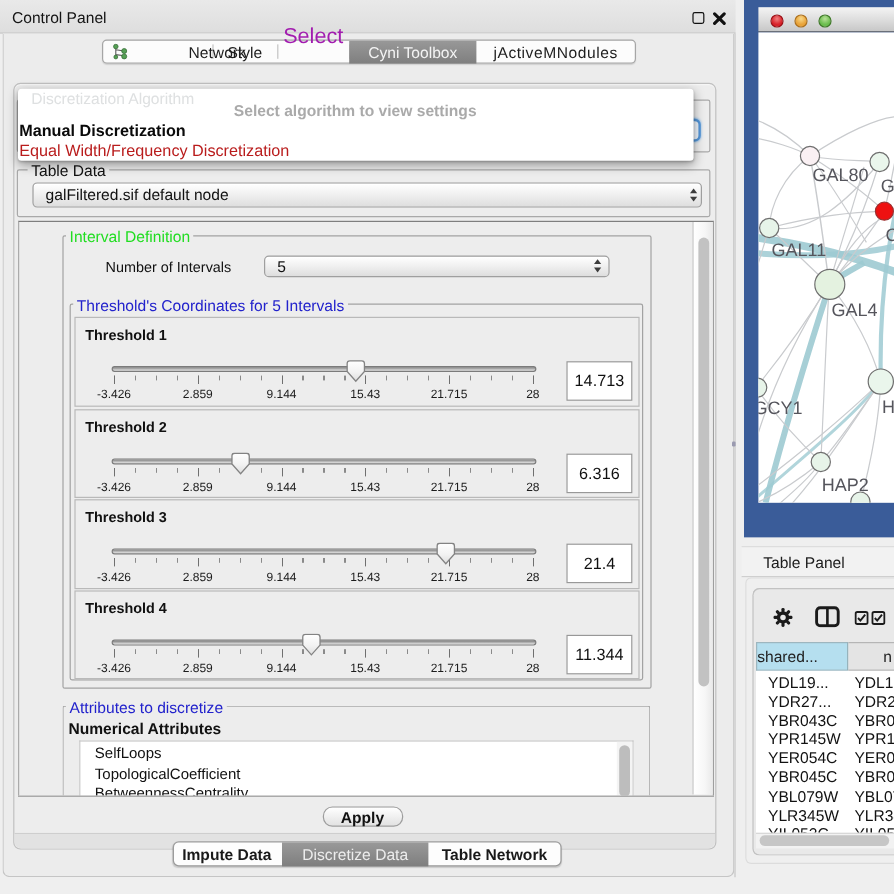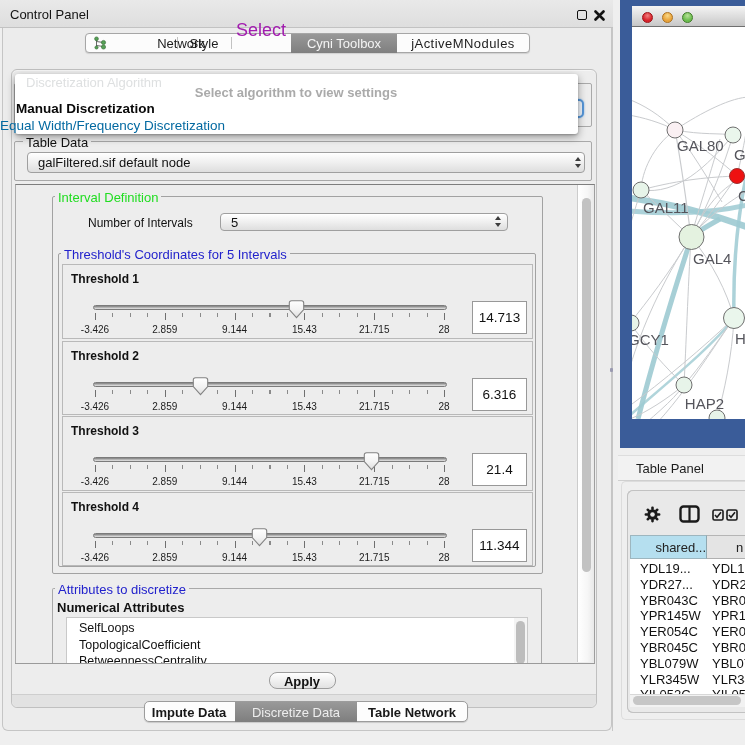--- a/index.html
+++ b/index.html
@@ -183,21 +183,21 @@
 <div class="a" style="left:302px;top:673.5px;transform:translateX(-50%);font-size:13px;font-weight:600;color:#111">Apply</div>
 <div class="a" style="left:144px;top:701px;width:324px;height:21px;background:#fdfdfd;border:1px solid #9c9c9c;border-radius:5px;box-shadow:0 1px 1px rgba(0,0,0,0.15)"></div>
 <div class="a" style="left:235px;top:701.5px;width:122px;height:20px;background:linear-gradient(#999999,#7e7e7e)"></div>
 <div class="a" style="left:189px;top:704.5px;transform:translateX(-50%);font-size:13px;font-weight:600;color:#191919">Impute Data</div>
 <div class="a" style="left:296px;top:704.5px;transform:translateX(-50%);font-size:13px;color:#ededed">Discretize Data</div>
 <div class="a" style="left:412px;top:704.5px;transform:translateX(-50%);font-size:13px;font-weight:600;color:#191919">Table Network</div>
 <div class="a" style="left:15px;top:74px;width:563px;height:60px;background:#fff;border-radius:3px;box-shadow:0 3px 9px rgba(0,0,0,0.38),0 1px 2px rgba(0,0,0,0.2)"></div>
 <div class="a" style="left:26px;top:75px;font-size:13px;color:#dee0e1">Discretization Algorithm</div>
 <div class="a" style="left:296px;top:85px;transform:translateX(-50%);font-size:13px;font-weight:600;color:#aaaaaa;white-space:nowrap">Select algorithm to view settings</div>
 <div class="a" style="left:16px;top:101px;font-size:13.5px;font-weight:bold;color:#0a0a0a;white-space:nowrap">Manual Discretization</div>
-<div class="a" style="left:0;top:117.5px;font-size:13.5px;color:#0369a1;white-space:nowrap">Equal Width/Frequency Discretization</div>
+<div class="a" style="left:16px;top:117.5px;font-size:13.5px;color:#b91c1c;white-space:nowrap">Equal Width/Frequency Discretization</div>
 <div class="a" style="left:620px;top:0;width:125px;height:448px;background:#3a5c99"></div>
 <div class="a" style="left:632px;top:6px;width:113px;height:21px;background:linear-gradient(#f4f4f4 0%,#dcdcdc 55%,#c7c7c7);border-bottom:1px solid #6f6f6f"></div>
 <div class="a" style="left:641.5px;top:11.5px;width:11px;height:11px;border-radius:50%;background:radial-gradient(circle at 50% 30%,#f08080 0%,#d8232b 60%);border:1px solid #9c1016"></div>
 <div class="a" style="left:661.5px;top:11.5px;width:11px;height:11px;border-radius:50%;background:radial-gradient(circle at 50% 30%,#f8d888 0%,#e9a43b 60%);border:1px solid #ad701c"></div>
 <div class="a" style="left:681.5px;top:11.5px;width:11px;height:11px;border-radius:50%;background:radial-gradient(circle at 50% 30%,#b8e098 0%,#6cbe4f 60%);border:1px solid #3f7a28"></div>
 <svg class="a" style="left:632px;top:27px;background:#ffffff" width="113" height="392" viewBox="0 0 113 392">
     <path d="M-2 171 C 40 177 80 187 115 200" stroke="#9dcad2" stroke-width="6.5" fill="none" opacity="0.9"></path>
     <path d="M-2 184 C 50 188 90 184 115 178" stroke="#9dcad2" stroke-width="5" fill="none" opacity="0.85"></path>
     <path d="M88 192 C 70 202 63 206 59.5 210 C 44 258 22 330 6 392" stroke="#9dcad2" stroke-width="5" fill="none" opacity="0.9"></path>
     <path d="M118 132 C 104 190 101 245 102 291" stroke="#9dcad2" stroke-width="3.5" fill="none" opacity="0.85"></path>
@@ -277,21 +277,21 @@
 <path d="M10.5 1.5 V16.5" stroke="#1b1b1b" stroke-width="2.2"></path>
   </svg>
 <svg class="a" style="left:712px;top:509px" width="12" height="12" viewBox="0 0 12 12">
 <rect x="1" y="1" width="10" height="10" rx="1.5" fill="none" stroke="#1b1b1b" stroke-width="1.6"></rect>
 <path d="M3 6 L5 8.2 L9 3.2" stroke="#1b1b1b" stroke-width="1.6" fill="none"></path>
   </svg>
 <svg class="a" style="left:726px;top:509px" width="12" height="12" viewBox="0 0 12 12">
 <rect x="1" y="1" width="10" height="10" rx="1.5" fill="none" stroke="#1b1b1b" stroke-width="1.6"></rect>
 <path d="M3 6 L5 8.2 L9 3.2" stroke="#1b1b1b" stroke-width="1.6" fill="none"></path>
   </svg>
-<div class="a" style="left:630px;top:534.5px;width:77px;height:24px;background:#b5dfef;border:1px solid #9db6bf;border-right:1px solid #8fa8b0;line-height:23px;text-align:right;font-size:13px;color:#222">shared...</div>
+<div class="a" style="left:630px;top:534.5px;width:77px;height:24px;background:#b5dfef;border:1px solid #9db6bf;border-right:1px solid #8fa8b0;line-height:23px;text-align:left;font-size:13px;color:#222">shared...</div>
 <div class="a" style="left:707px;top:534.5px;width:38px;height:24px;background:#e4e4e4;border-top:1px solid #b5b5b5;border-bottom:1px solid #b0b0b0;line-height:23px;font-size:13px;color:#222;padding-left:29px">n</div>
 <div class="a" style="left:630px;top:558.5px;width:115px;height:135px;background:#fff;overflow:hidden">
 <div class="rowtxt" style="position:absolute;left:10px;top:2.5px">YDL19...</div>
 <div class="rowtxt" style="position:absolute;left:82px;top:2.5px">YDL19...</div>
 <div class="rowtxt" style="position:absolute;left:10px;top:18.3px">YDR27...</div>
 <div class="rowtxt" style="position:absolute;left:82px;top:18.3px">YDR27...</div>
 <div class="rowtxt" style="position:absolute;left:10px;top:34.1px">YBR043C</div>
 <div class="rowtxt" style="position:absolute;left:82px;top:34.1px">YBR043C</div>
 <div class="rowtxt" style="position:absolute;left:10px;top:49.900000000000006px">YPR145W</div>
 <div class="rowtxt" style="position:absolute;left:82px;top:49.900000000000006px">YPR145W</div>

